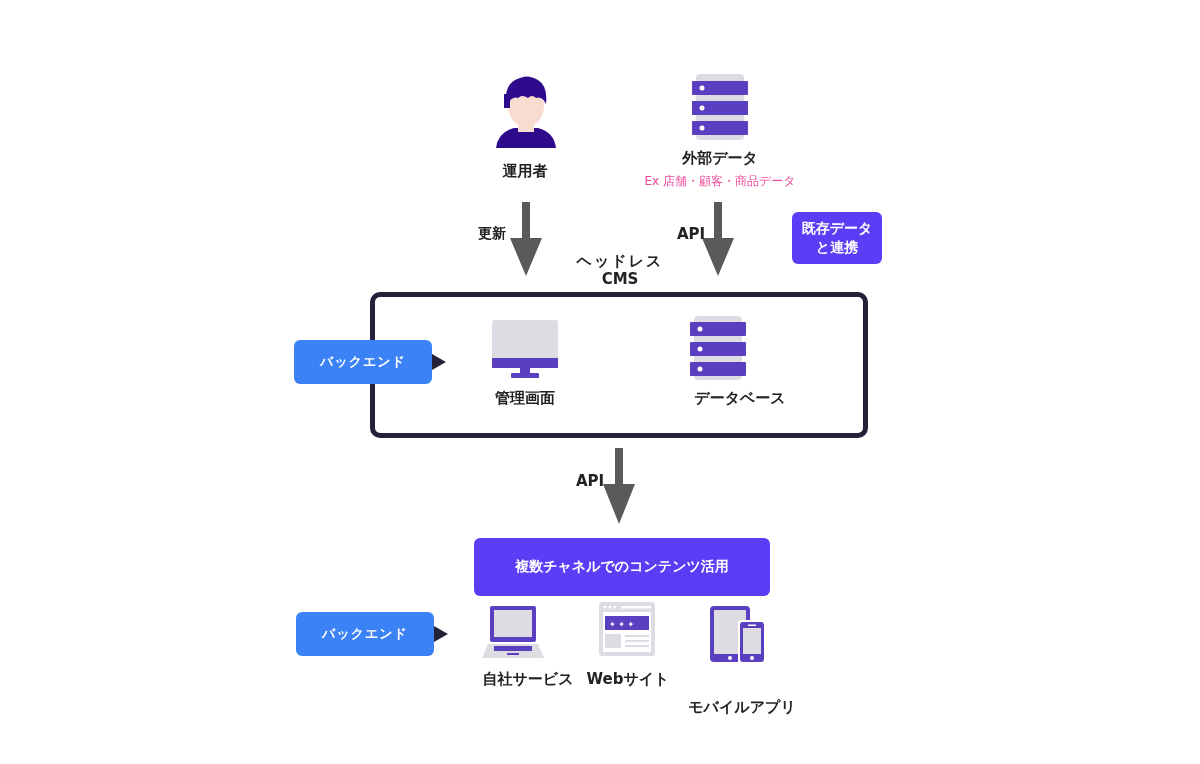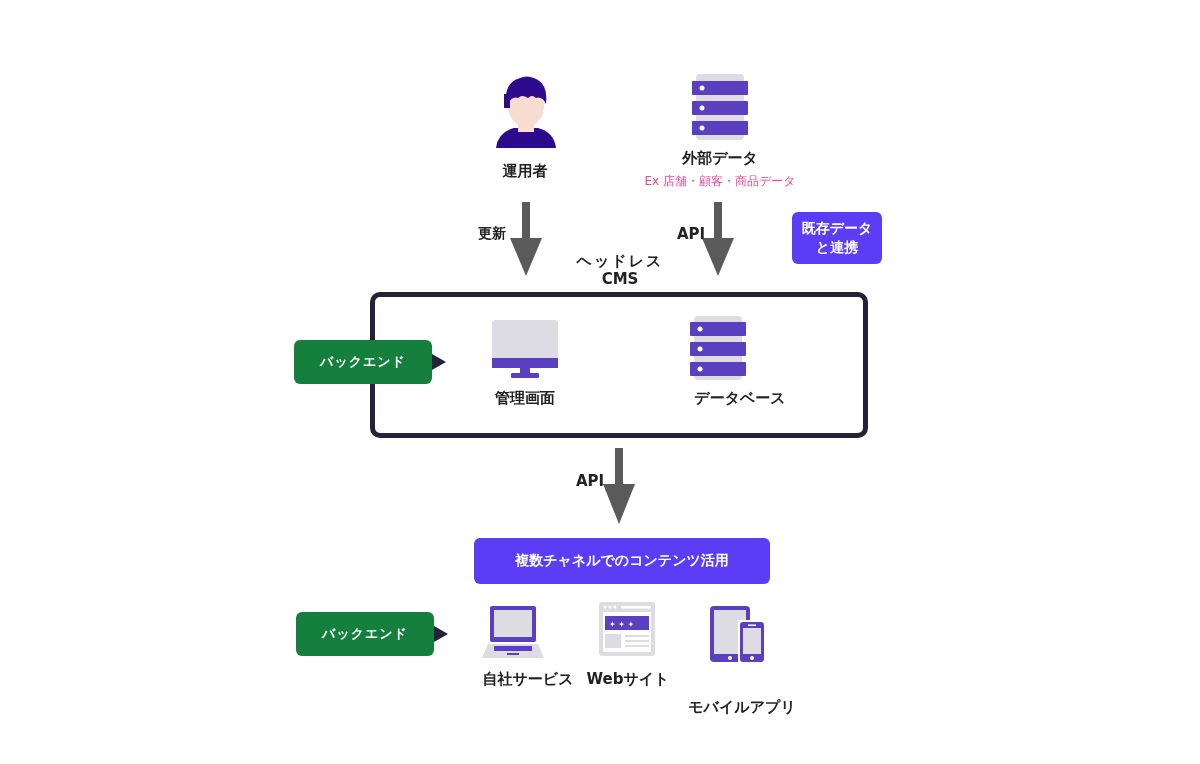--- a/index.html
+++ b/index.html
@@ -5,21 +5,21 @@
   html, body { margin:0; padding:0; background:#ffffff; }
   body { width:1200px; height:764px; position:relative; overflow:hidden;
          font-family:"DejaVu Sans", "Liberation Sans", sans-serif; color:#222; }
   .abs { position:absolute; }
   .label { position:absolute; font-size:14px; color:#222; white-space:nowrap; text-align:center; }
   .sub { font-size:12px; color:#ec4899; }
   .bold { font-weight:bold; }
   .arrow { position:absolute; }
   .cms-box { position:absolute; left:370px; top:292px; width:488px; height:136px;
              border:5px solid #24223a; border-radius:10px; background:#fff; }
-  .callout { position:absolute; background:#15803d; color:#fff; font-size:13px; font-weight:bold;
+  .callout { position:absolute; background:#3b82f6; color:#fff; font-size:13px; font-weight:bold;
              border-radius:6px; display:flex; align-items:center; justify-content:center; letter-spacing:1px; }
   .callout::after { content:""; position:absolute; right:-14px; top:50%; transform:translateY(-50%);
              border-left:14px solid #24223a; border-top:8px solid transparent; border-bottom:8px solid transparent; }
   .pill { position:absolute; background:#5b3df5; color:#fff; font-weight:bold; border-radius:6px;
           display:flex; align-items:center; justify-content:center; text-align:center; }
 </style>
 </head>
 <body>
 
 <div class="abs" style="left:494px;top:74px;width:64px;height:76px;">
@@ -95,21 +95,21 @@
   </svg>
 </div>
 <div class="label bold" style="left:680px;top:389px;width:120px;font-size:15px;">データベース</div>
 
 <svg class="arrow" style="left:603px;top:448px;" width="32" height="76" viewBox="0 0 32 76">
   <rect x="12" y="0" width="8" height="38" fill="#5a5a5a"></rect>
   <polygon points="0,36 32,36 16,76" fill="#5a5a5a"></polygon>
 </svg>
 <div class="label bold" style="left:576px;top:472px;font-size:15px;">API</div>
 
-<div class="pill" style="left:474px;top:538px;width:296px;height:46px;font-size:14px;">複数チャネルでのコンテンツ活用</div>
+<div class="pill" style="left:474px;top:538px;width:296px;height:58px;font-size:14px;">複数チャネルでのコンテンツ活用</div>
 
 <div class="callout" style="left:296px;top:612px;width:138px;height:44px;">バックエンド</div>
 
 <div class="abs" style="left:482px;top:606px;width:62px;height:52px;">
   <svg width="62" height="52" viewBox="0 0 62 52">
     <rect x="8" y="0" width="46" height="36" rx="2" fill="#5a3fc0"></rect>
     <rect x="12" y="4" width="38" height="27" fill="#dcdce2"></rect>
     <polygon points="6,38 56,38 62,52 0,52" fill="#dcdce2"></polygon>
     <rect x="12" y="40" width="38" height="5" fill="#5a3fc0"></rect>
     <rect x="25" y="47" width="12" height="2" fill="#5a3fc0"></rect>

